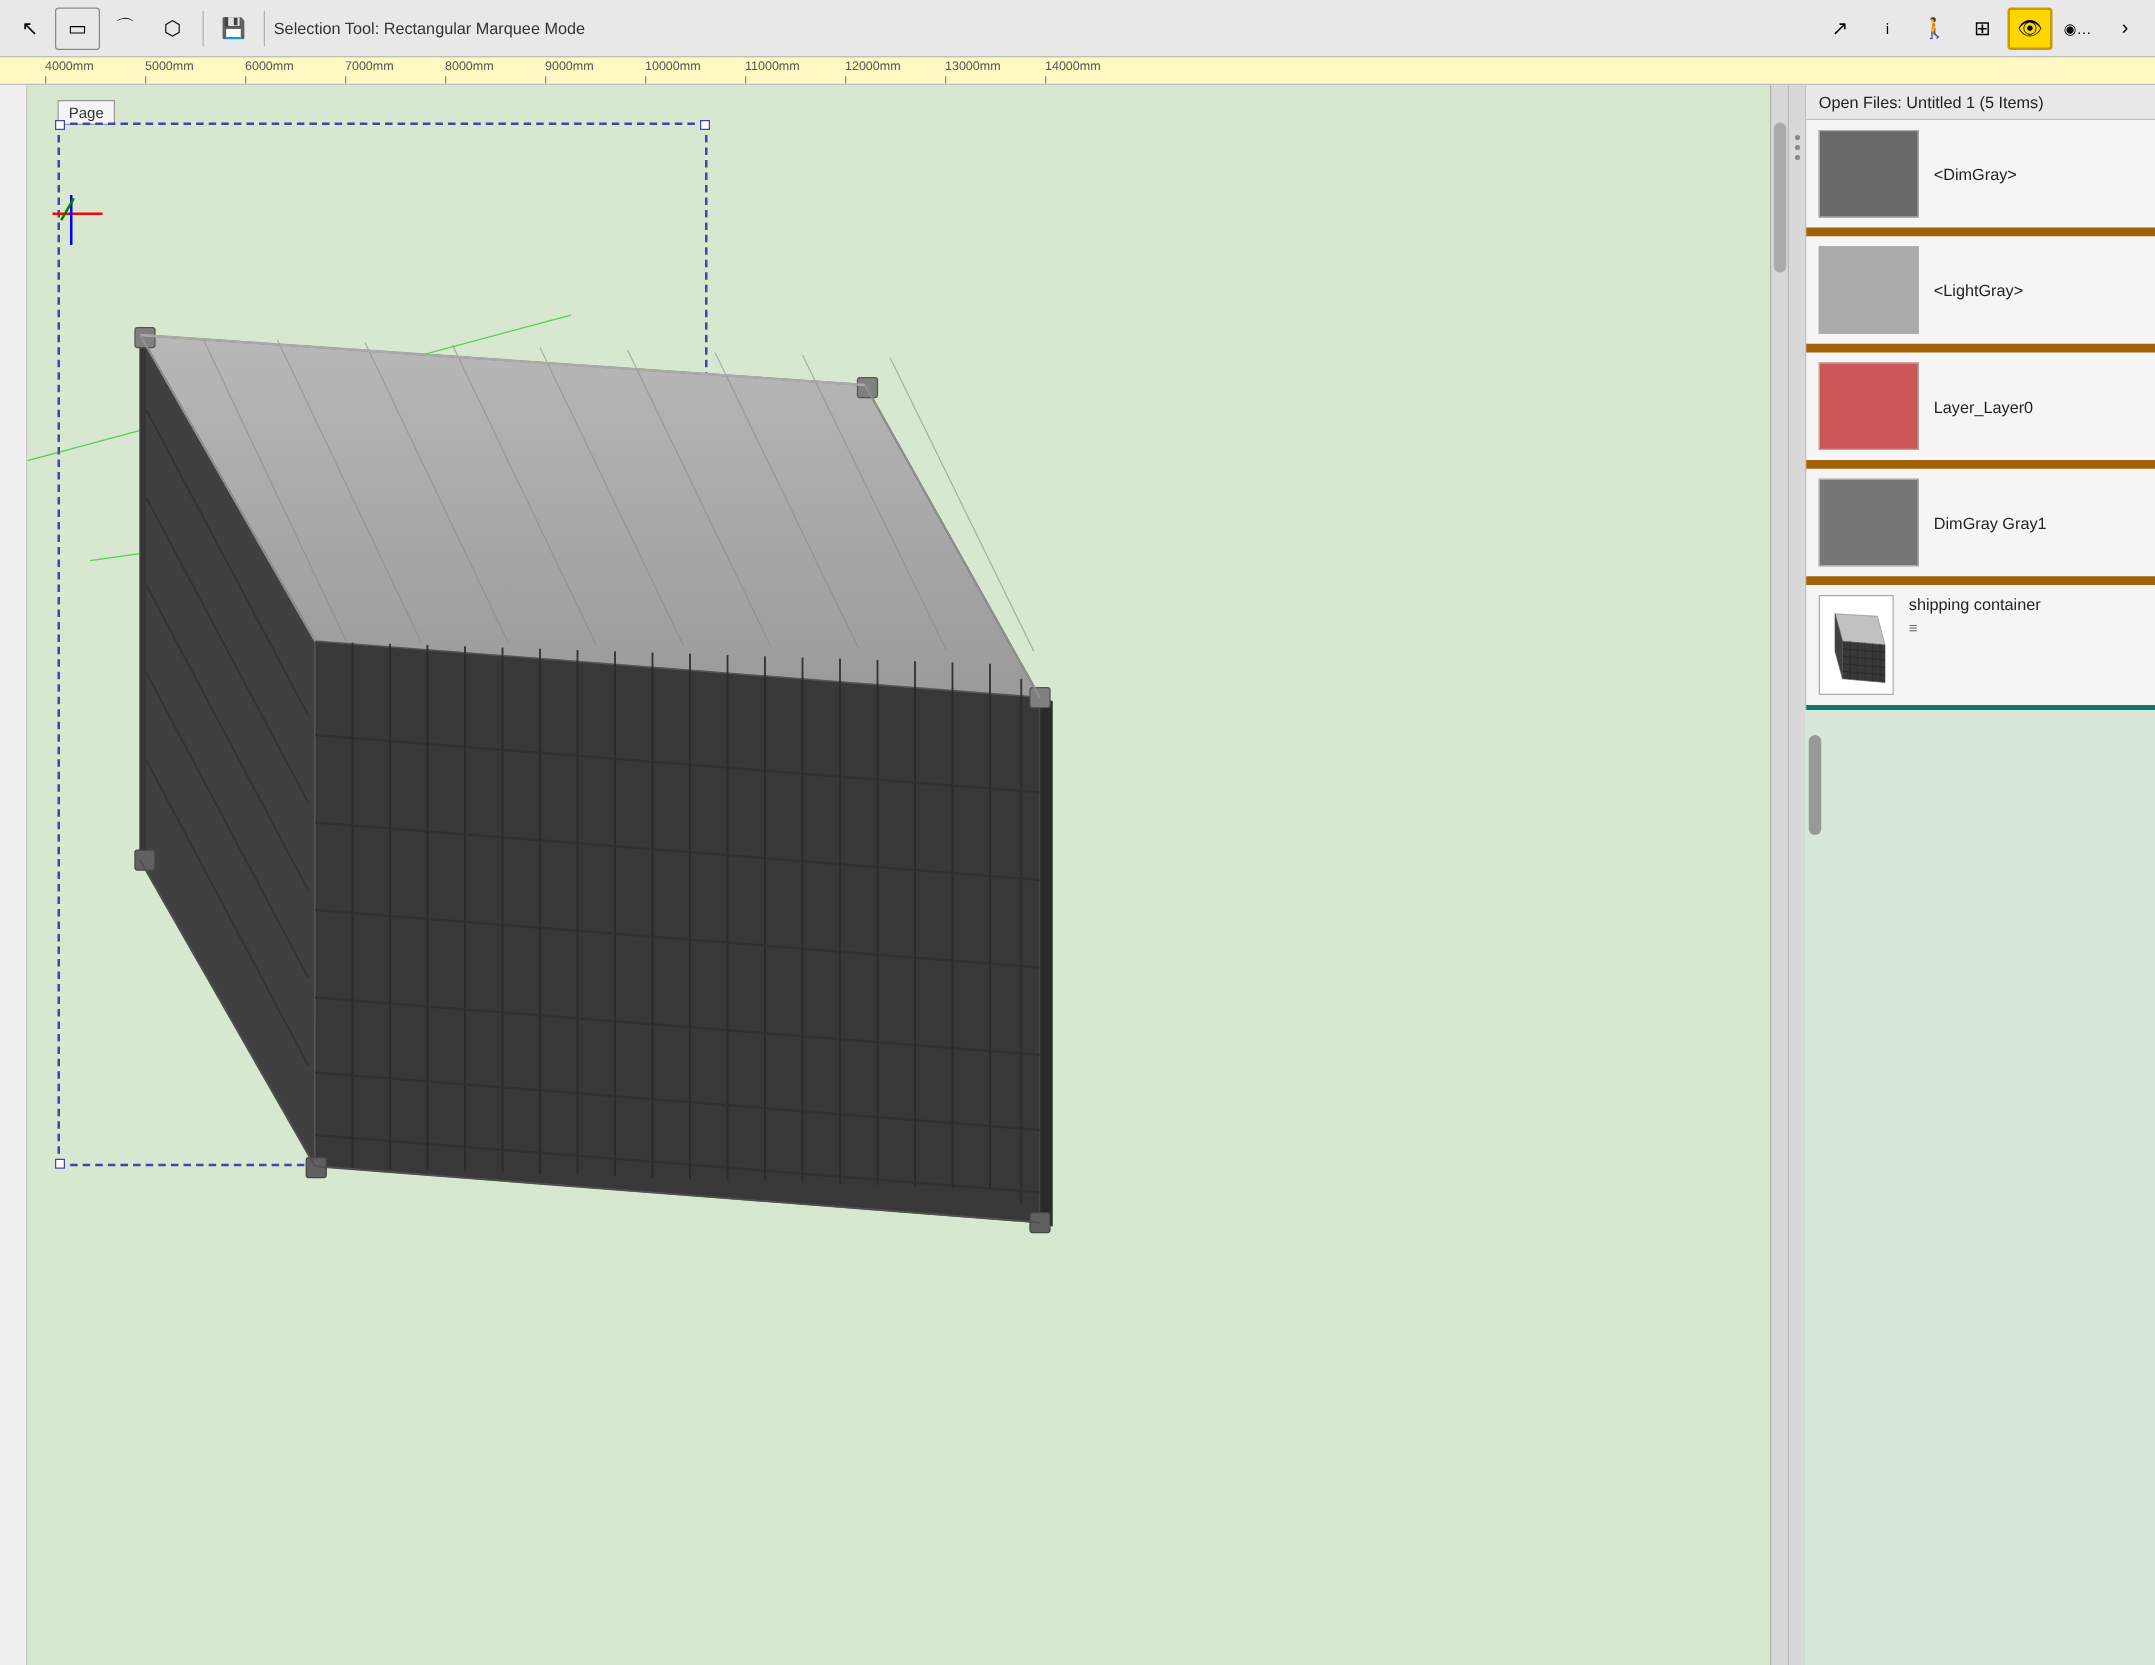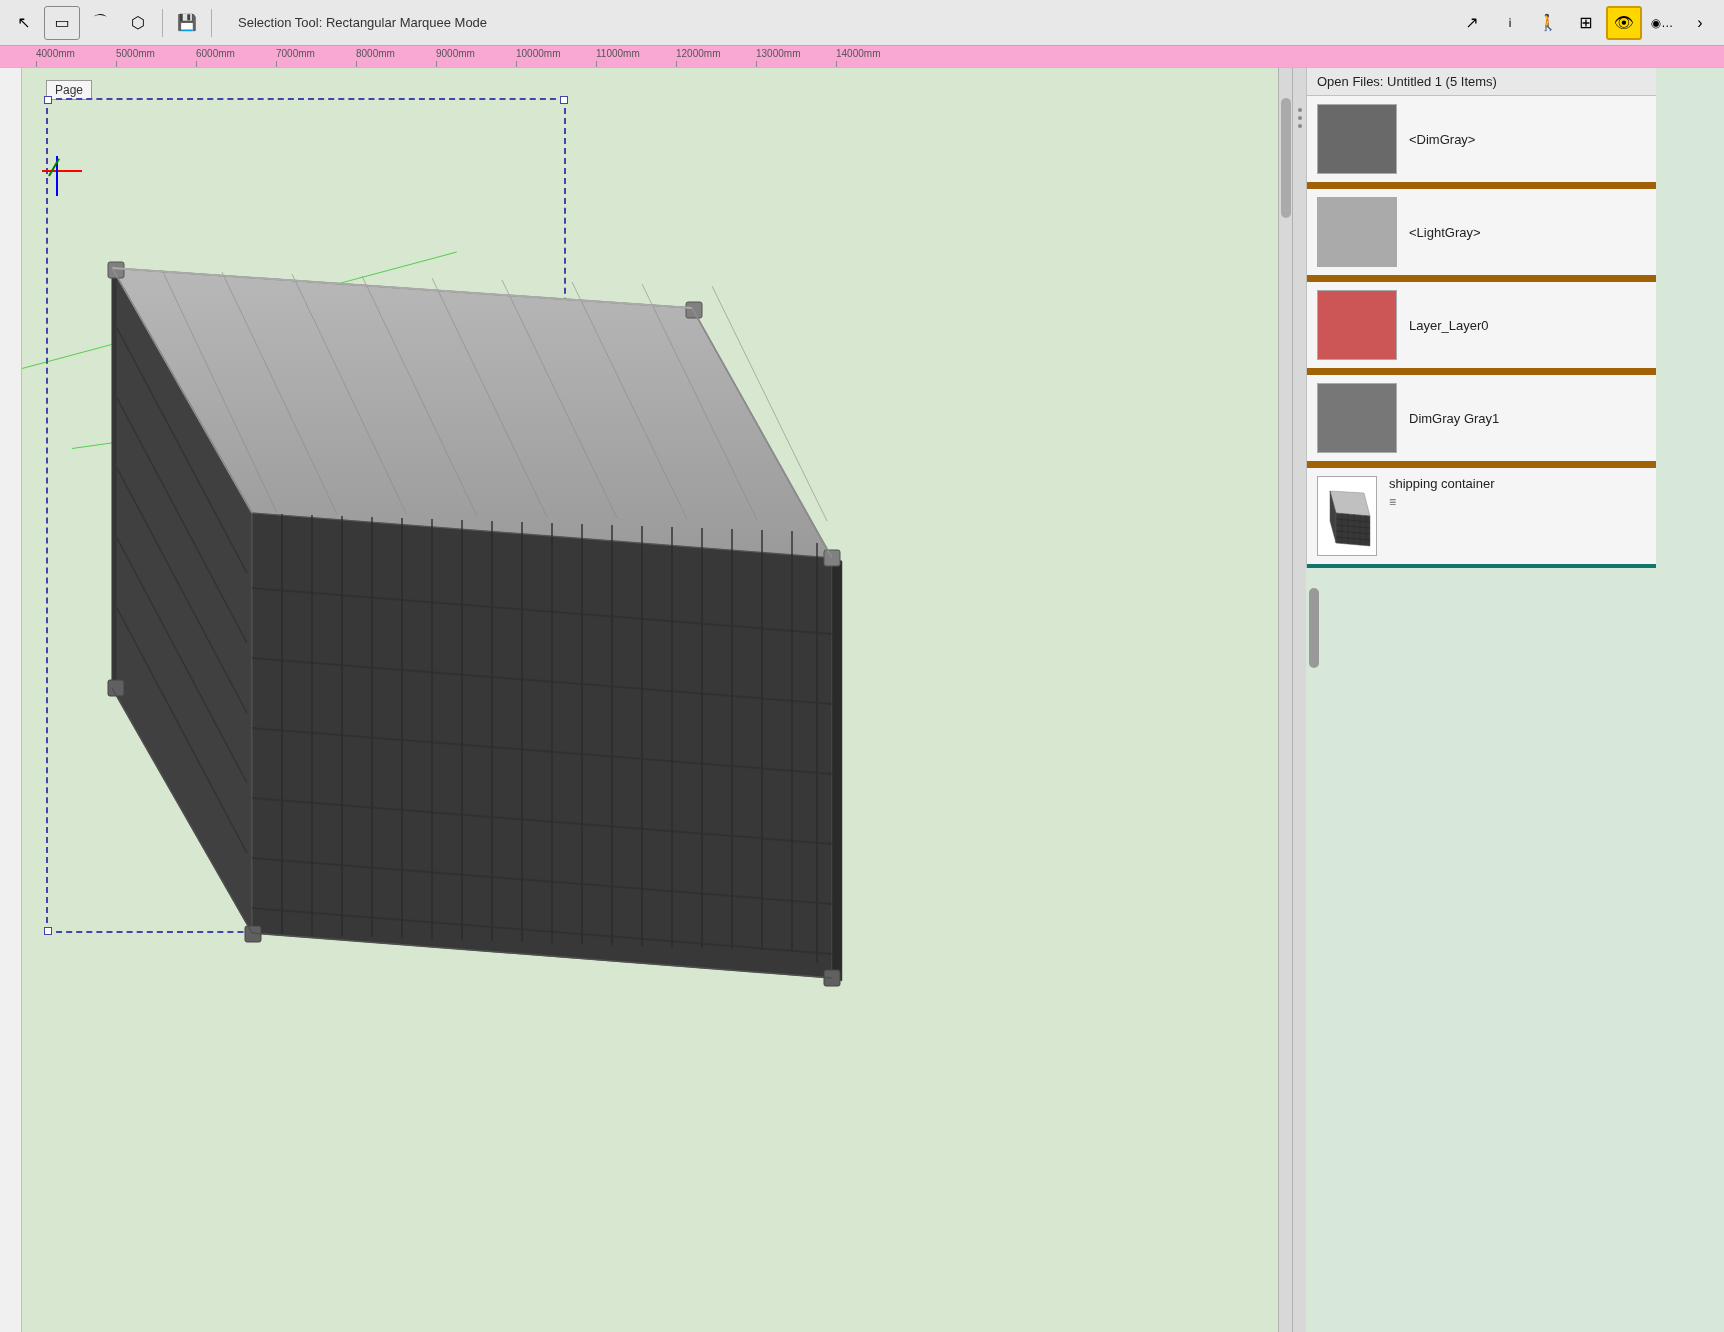--- a/index.html
+++ b/index.html
@@ -40,34 +40,34 @@
     .tool-btn.active { background: #ffd700; border: 2px solid #cc9900; }
     .tool-separator {
       width: 1px;
       height: 28px;
       background: #b0b0b0;
       margin: 0 4px;
     }
     .tool-label {
       font-size: 13px;
       color: #333;
-      margin-left: 20px;
+      margin-left: 1px;
       white-space: nowrap;
     }
     .toolbar-right {
       margin-left: auto;
       display: flex;
       align-items: center;
       gap: 2px;
     }
 
     
     #ruler {
       height: 22px;
-      background: #f9a8d4;
+      background: #fef9c3;
       border-bottom: 1px solid #c0c0c0;
       display: flex;
       align-items: flex-end;
       padding-left: 36px;
       flex-shrink: 0;
       overflow: hidden;
       position: relative;
     }
     .ruler-tick {
       display: flex;
@@ -297,21 +297,21 @@
       left: 2px;
       width: 10px;
       height: 120px;
       background: #aaa;
       border-radius: 5px;
     }
 
     .panel-wrapper {
       display: flex;
       flex-direction: column;
-      width: 418px;
+      width: 280px;
       flex-shrink: 0;
     }
 
     #expand-collapse {
       width: 14px;
       background: #d8d8d8;
       border-left: 1px solid #b0b0b0;
       display: flex;
       flex-direction: column;
       align-items: center;

